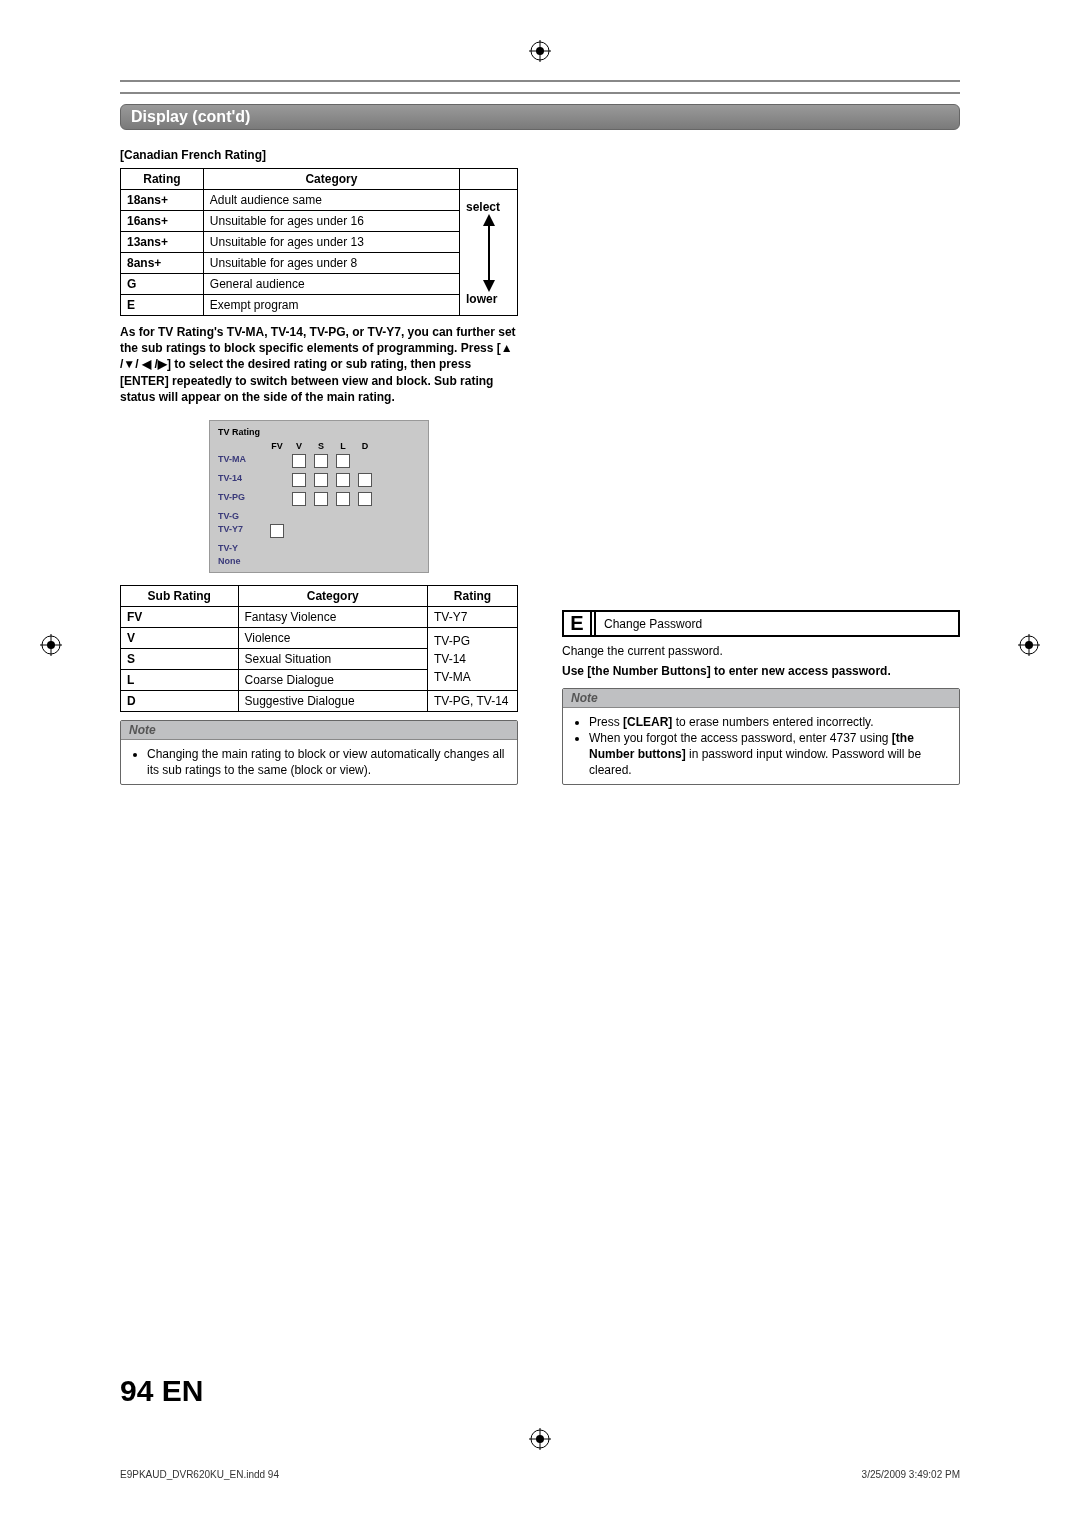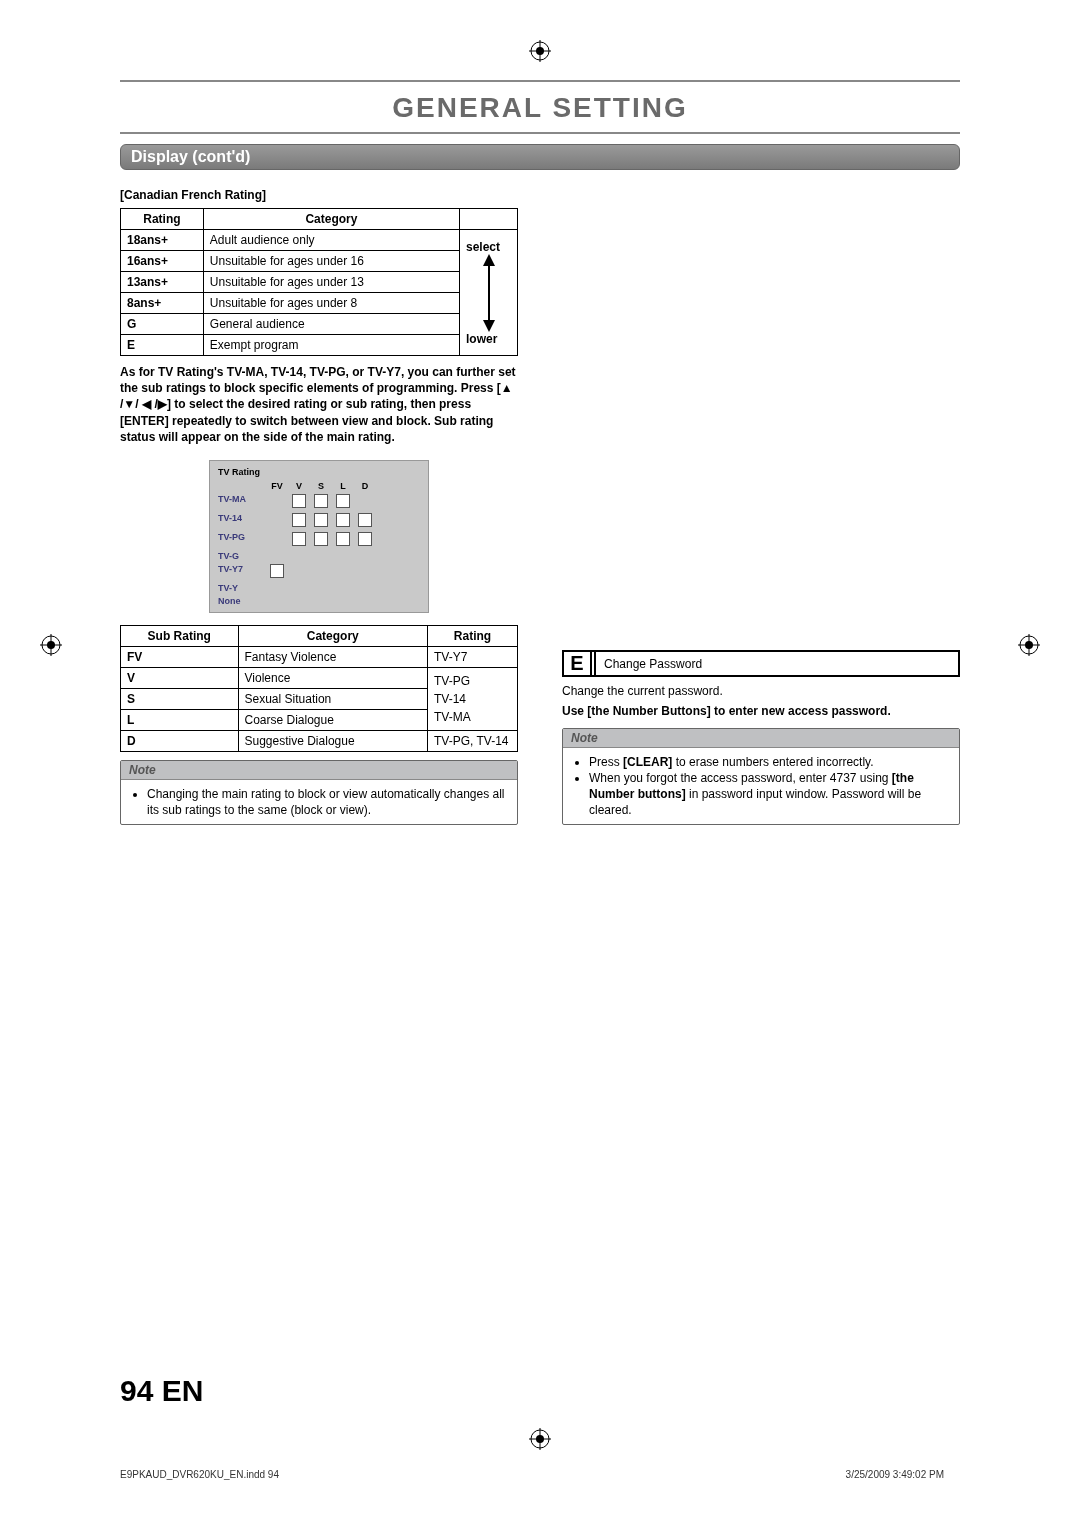--- a/index.html
+++ b/index.html
@@ -174,21 +174,21 @@
     position: absolute;
     bottom: 120px;
     left: 120px;
     font-size: 30px;
     font-weight: bold;
   }
   .footer-meta {
     position: absolute;
     bottom: 48px;
     left: 120px;
-    right: 136px;
+    right: 120px;
     display: flex;
     justify-content: space-between;
     font-size: 10px;
     color: #333;
   }
   .nowrap { white-space: nowrap; }
 </style>
 </head>
 <body>
 
@@ -221,40 +221,39 @@
   <div class="reg-bottom">
     <svg width="22" height="22">
         <circle cx="11" cy="11" r="9" fill="none" stroke="#000" stroke-width="1"></circle>
         <line x1="11" y1="0" x2="11" y2="22" stroke="#000"></line>
         <line x1="0" y1="11" x2="22" y2="11" stroke="#000"></line>
         <circle cx="11" cy="11" r="4" fill="#000"></circle>
       </svg>
   </div>
 
   <hr class="rule">
-  <div class="title">GENERAL SETTING</div>
   <hr class="rule">
 
   <div class="section-bar">Display (cont'd)</div>
 
   <div class="cols">
 
     <div class="col">
       <div class="subhead">[Canadian French Rating]</div>
 
       <table class="rating">
         <tbody>
             <tr>
           <th>Rating</th>
           <th>Category</th>
           <th style="width:58px"></th>
         </tr>
         <tr>
           <td><b>18ans+</b></td>
-          <td>Adult audience only</td>
+          <td>Adult audience same</td>
           <td rowspan="6" class="arrow-cell">
             <b>select</b>
             <svg class="arrow-svg" width="18" height="78">
               <line x1="9" y1="8" x2="9" y2="70" stroke="#000" stroke-width="2"></line>
               <polygon points="9,0 3,12 15,12" fill="#000"></polygon>
               <polygon points="9,78 3,66 15,66" fill="#000"></polygon>
             </svg>
             <b>lower</b>
           </td>
         </tr>

